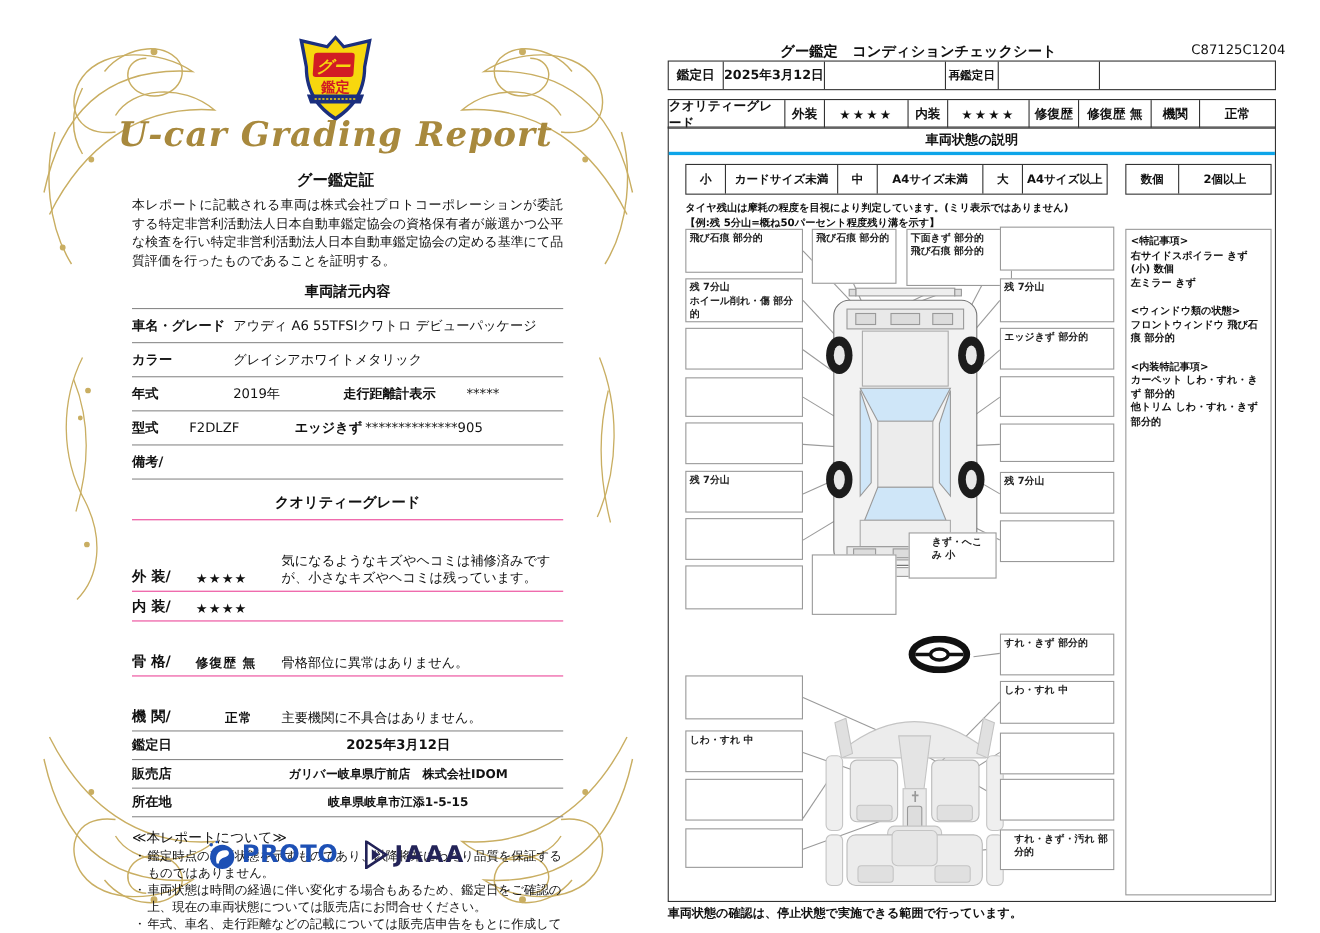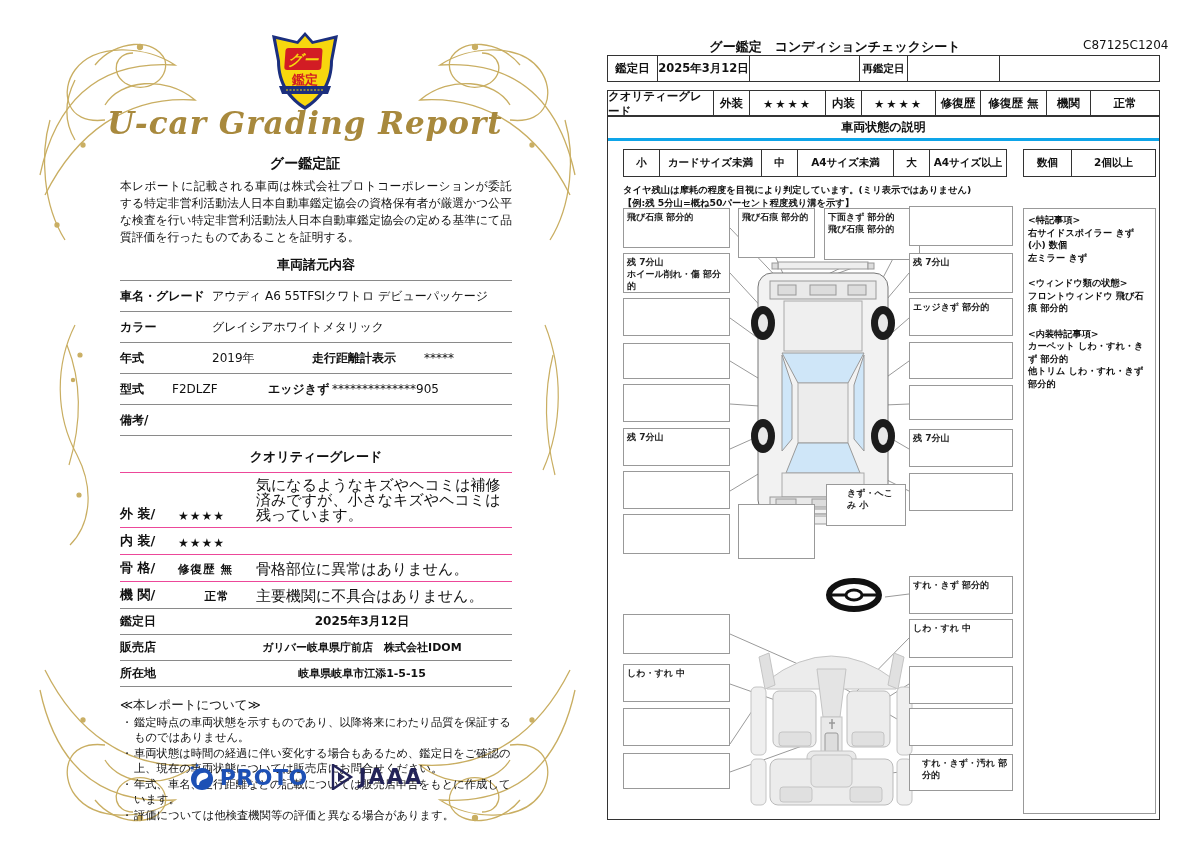--- a/index.html
+++ b/index.html
@@ -17,21 +17,21 @@
   .intro{top:153px;font-size:11.8px;line-height:17px;text-align:justify;}
   .sec-title{font-weight:bold;font-size:13px;text-align:center;}
   .tbl{border-bottom:1px solid #8a8a8a;}
   .trow{display:flex;align-items:center;border-top:1px solid #8a8a8a;min-height:26px;
     font-size:12px;padding:2px 0;}
   .trow .lbl{font-weight:bold;flex:0 0 92px;}
   .trow .lbl2{font-weight:bold;}
   .grow{display:flex;border-top:1px solid #ec4899;padding:4px 0;font-size:12px;align-items:flex-end;}
   .grow .glbl{font-weight:bold;flex:0 0 58px;font-size:13px;}
   .grow .gval{flex:0 0 78px;font-weight:bold;letter-spacing:1px;}
-  .grow .gdesc{flex:1;font-size:15px;line-height:15px;padding-top:1px;}
+  .grow .gdesc{flex:1;font-size:12px;line-height:15px;padding-top:1px;margin-top:25px;}
   .mrow{display:flex;border-top:1px solid #8a8a8a;min-height:25px;align-items:center;font-size:12px;}
   .mrow .lbl{font-weight:bold;flex:0 0 92px;}
   .mrow .mval{flex:1;text-align:center;font-weight:bold;font-size:12px;}
   .about{font-size:11.3px;line-height:15.5px;}
   .about .ab-title{font-size:12.5px;margin-bottom:2px;}
   .bullet{display:flex;}
   .bullet .dot{flex:0 0 14px;text-align:center;}
   .bullet .btxt{flex:1;}
   .logos{position:absolute;left:30px;top:738px;width:480px;display:flex;justify-content:center;
     align-items:center;gap:22px;}
@@ -418,13 +418,14 @@
 右サイドスポイラー きず(小) 数個
 左ミラー きず</div>
       <div class="note-group">&lt;ウィンドウ類の状態&gt;
 フロントウィンドウ 飛び石痕 部分的</div>
       <div class="note-group">&lt;内装特記事項&gt;
 カーペット しわ・すれ・きず 部分的
 他トリム しわ・すれ・きず 部分的</div>
     </div>
   </div>
 
+  <div id="footer-note">車両状態の確認は、停止状態で実施できる範囲で行っています。</div>
 </div>
 
 </body></html>

